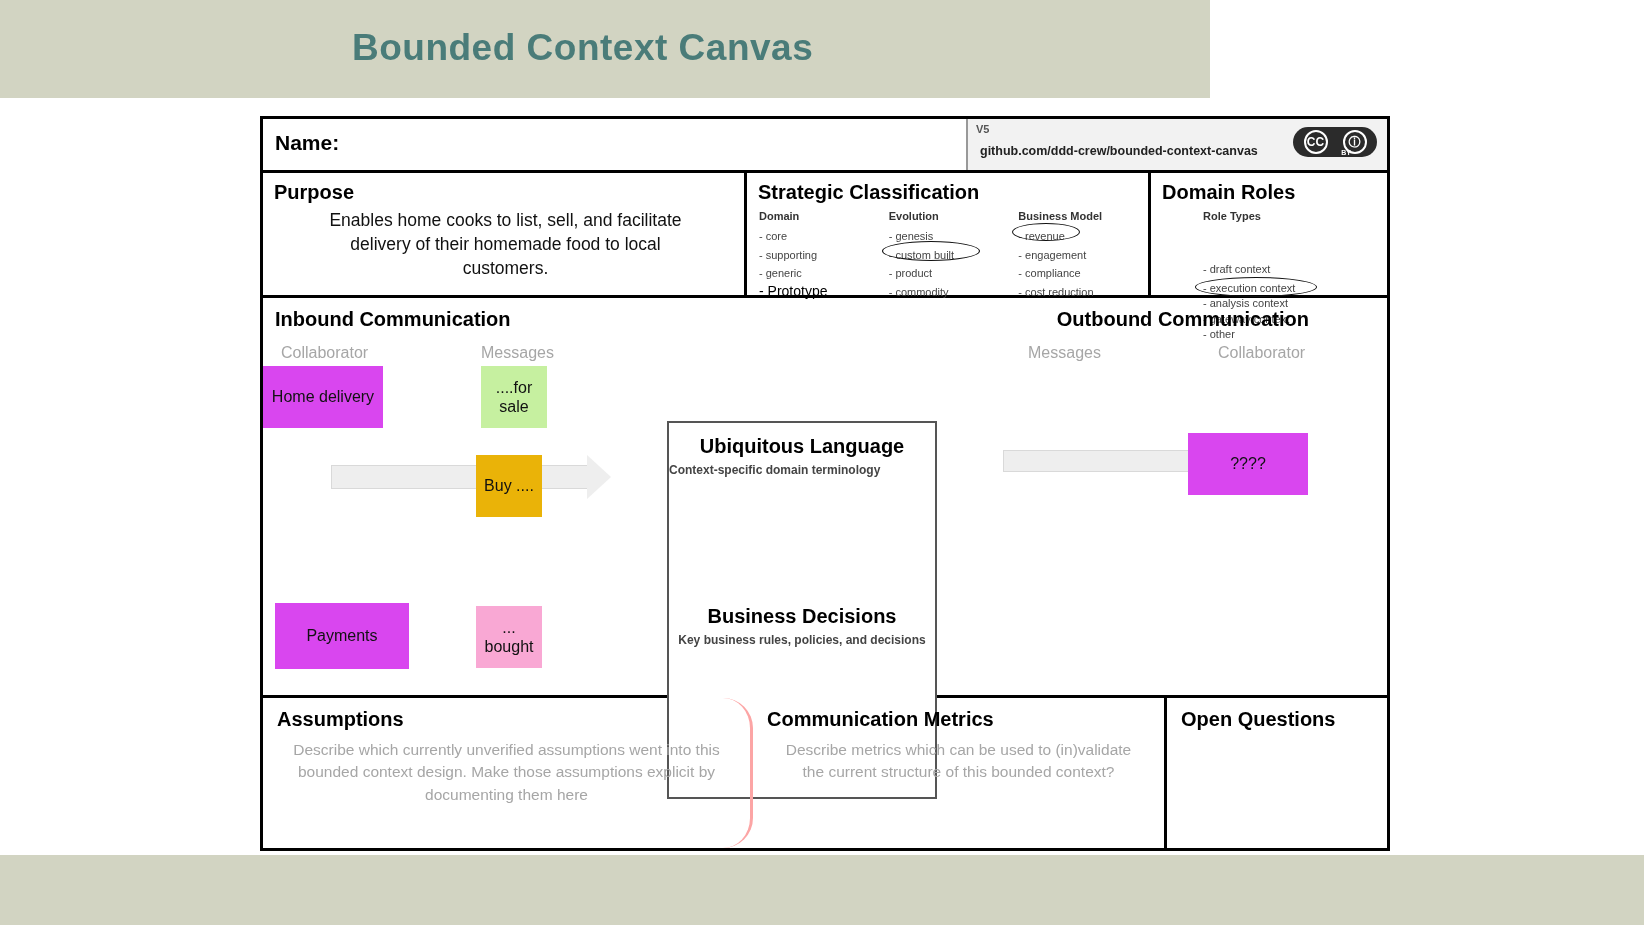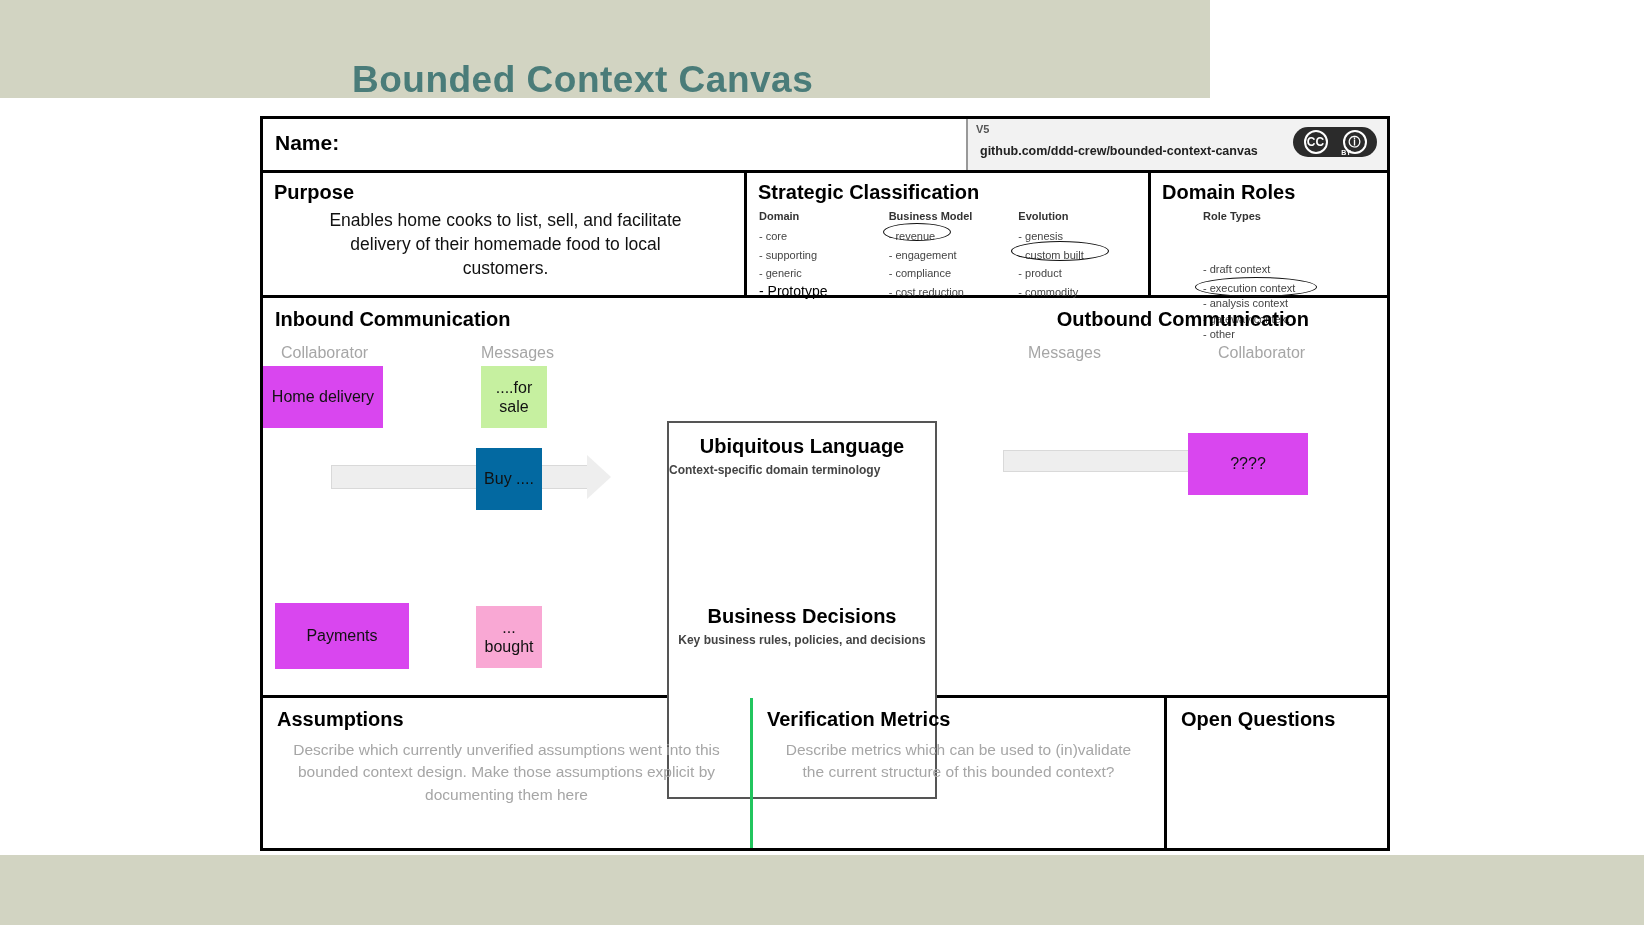--- a/index.html
+++ b/index.html
@@ -32,21 +32,20 @@
   }
   .slide-title {
     position: absolute;
     left: 352px;
     top: 27px;
     font-size: 37px;
     font-weight: bold;
     color: #4a7c79;
     letter-spacing: .5px;
     white-space: nowrap;
-    margin-top: 32px;
   }
 
   
   .canvas {
     position: absolute;
     left: 260px;
     top: 116px;
     width: 1130px;
     height: 735px;
     border: 3px solid #000;
@@ -241,21 +240,21 @@
     align-items: center;
     justify-content: center;
     text-align: center;
     font-size: 16px;
     color: #111;
     padding: 4px;
     line-height: 1.2;
   }
   .sticky.pink   { background: #d946ef; }
   .sticky.green  { background: #c6f0a0; }
-  .sticky.blue   { background: #0369a1; }
+  .sticky.blue   { background: #eab308; margin-top: 7px; }
   .sticky.orange { background: #f9a8d4; }
 
   .st-home      { left: 0px;   top: 68px;  width: 120px; height: 62px; }
   .st-forsale   { left: 218px; top: 68px;  width: 66px;  height: 62px; }
   .st-buy       { left: 213px; top: 150px; width: 66px;  height: 62px; }
   .st-payments  { left: 12px;  top: 305px; width: 134px; height: 66px; }
   .st-bought    { left: 213px; top: 308px; width: 66px;  height: 62px; }
   .st-q         { left: 925px; top: 135px; width: 120px; height: 62px; }
 
   .arrow-in {
@@ -323,21 +322,21 @@
 
   
   .row-bottom {
     position: absolute;
     left: 0; top: 579px;
     width: 100%;
     height: 150px;
     display: flex;
     box-sizing: border-box;
   }
-  .cell.assumptions { width: 490px; border-right: 3px solid #22c55e; }
+  .cell.assumptions { width: 490px; border-right: 3px solid #fca5a5; border-radius: 30px; }
   .cell.metrics { width: 414px; border-right: 3px solid #000; }
   .cell.questions { flex: 1; }
   .bottom-title {
     font-size: 20px;
     font-weight: bold;
     margin: 10px 0 0 14px;
   }
   .bottom-desc {
     margin: 8px 28px 0 28px;
     font-size: 15.5px;
@@ -381,39 +380,39 @@
 
         <div class="sc-col">
           <div class="sc-head">Domain</div>
           <div><span class="sc-item">- core</span></div>
           <div><span class="sc-item">- supporting</span></div>
           <div><span class="sc-item">- generic</span></div>
           <div><span class="sc-item big">- Prototype</span></div>
         </div>
 
         <div class="sc-col">
+          <div class="sc-head">Evolution</div>
+          <div><span class="sc-item">- genesis</span></div>
+          <div style="position:relative;">
+            <span class="sc-item">- custom built</span>
+            <span class="ellipse-mark" style="left:-7px; top:-4px; width:96px; height:18px;"></span>
+          </div>
+          <div><span class="sc-item">- product</span></div>
+          <div><span class="sc-item">- commodity</span></div>
+        </div>
+
+        <div class="sc-col">
           <div class="sc-head">Business Model</div>
           <div style="position:relative;">
             <span class="sc-item">- revenue</span>
             <span class="ellipse-mark" style="left:-6px; top:-3px; width:66px; height:16px;"></span>
           </div>
           <div><span class="sc-item">- engagement</span></div>
           <div><span class="sc-item">- compliance</span></div>
           <div><span class="sc-item">- cost reduction</span></div>
-        </div>
-
-        <div class="sc-col">
-          <div class="sc-head">Evolution</div>
-          <div><span class="sc-item">- genesis</span></div>
-          <div style="position:relative;">
-            <span class="sc-item">- custom built</span>
-            <span class="ellipse-mark" style="left:-7px; top:-4px; width:96px; height:18px;"></span>
-          </div>
-          <div><span class="sc-item">- product</span></div>
-          <div><span class="sc-item">- commodity</span></div>
         </div>
 
       </div>
     </div>
 
     <div class="cell roles">
       <div class="cell-title">Domain Roles</div>
       <div class="roles-head">Role Types</div>
       <div class="roles-list">
         <span class="sc-item">- draft context</span>
@@ -463,21 +462,21 @@
     </div>
 
   </div>
 
   <div class="row-bottom">
     <div class="cell assumptions">
       <div class="bottom-title">Assumptions</div>
       <div class="bottom-desc">Describe which currently unverified assumptions went into this bounded context design. Make those assumptions explicit by documenting them here</div>
     </div>
     <div class="cell metrics">
-      <div class="bottom-title">Verification Metrics</div>
+      <div class="bottom-title">Communication Metrics</div>
       <div class="bottom-desc">Describe metrics which can be used to (in)validate the current structure of this bounded context?</div>
     </div>
     <div class="cell questions">
       <div class="bottom-title">Open Questions</div>
       <div class="bottom-desc"></div>
     </div>
   </div>
 
 </div>
 

